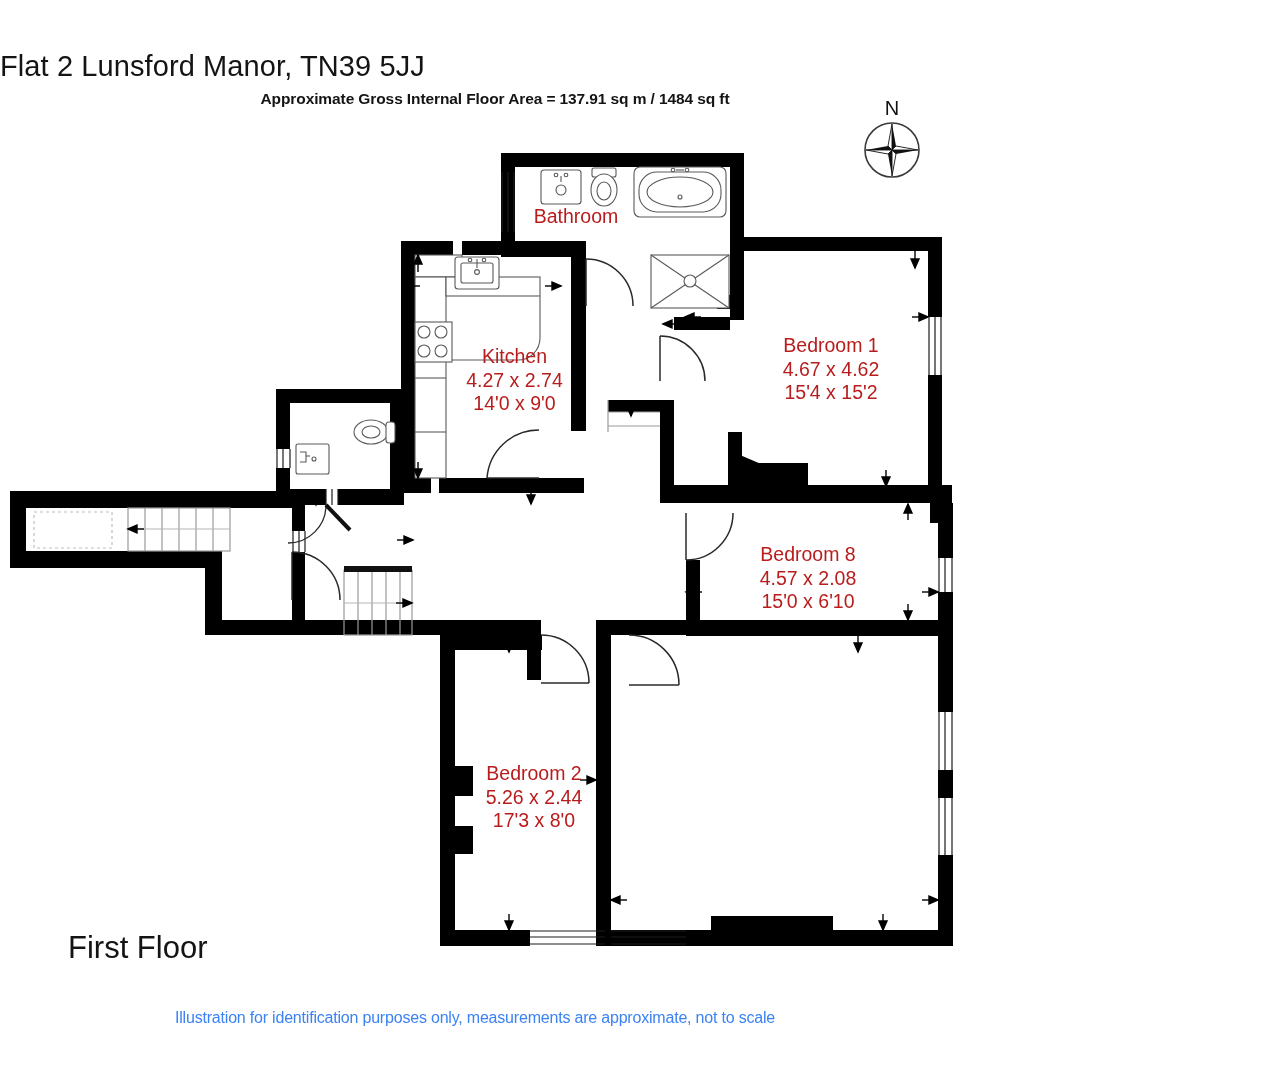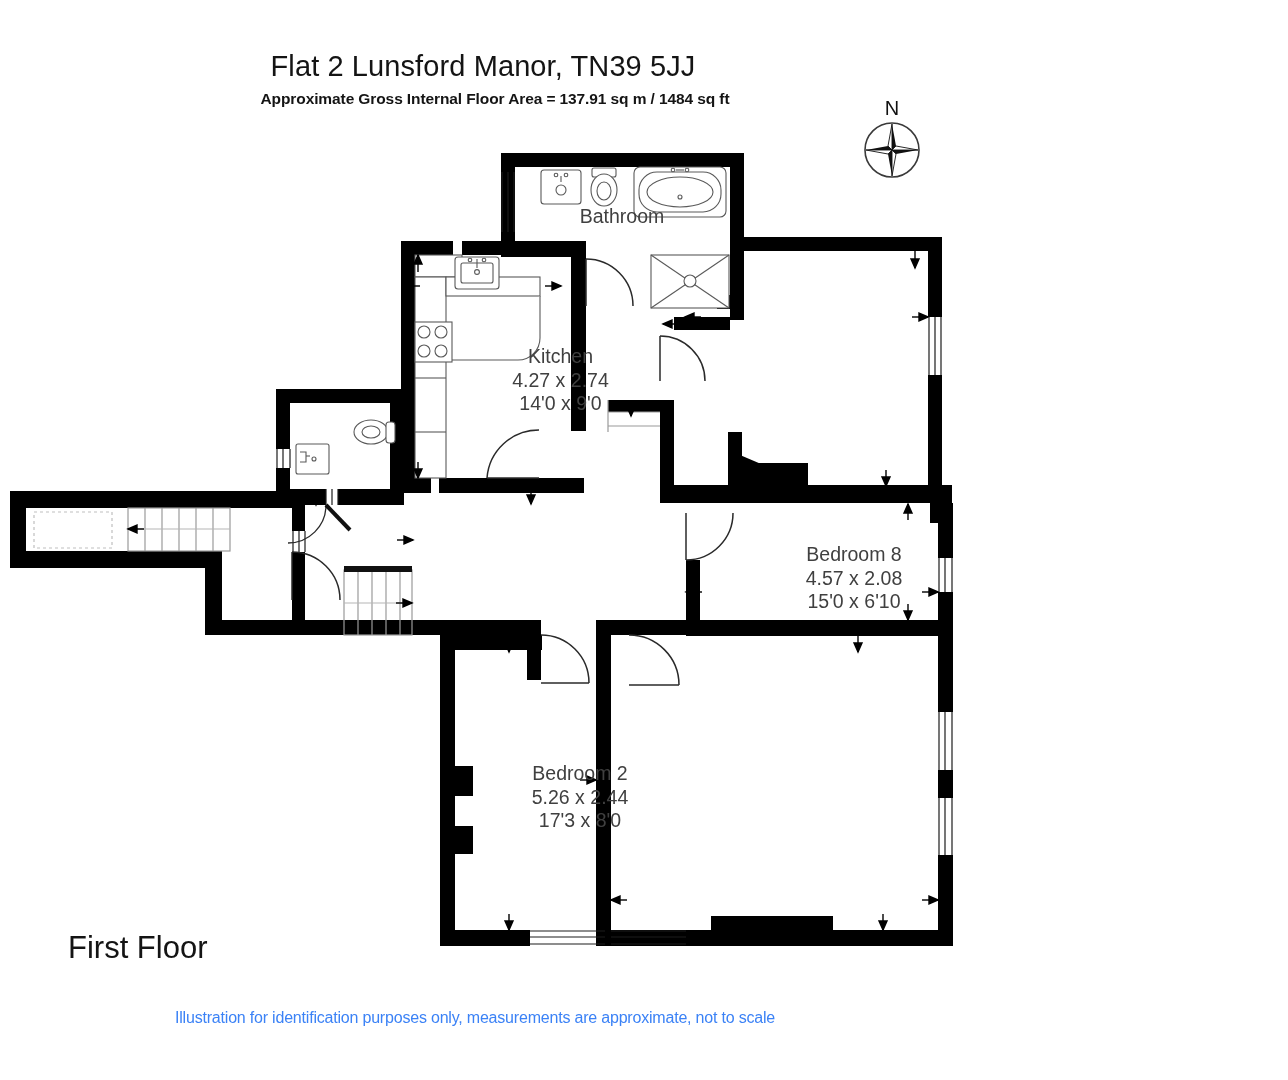--- a/index.html
+++ b/index.html
@@ -8,21 +8,20 @@
     font-family:"Liberation Sans", sans-serif;
     color:#1a1a1a;
     overflow:hidden;
     position:relative;
   }
   #page{position:relative;width:1288px;height:1080px;background:#fff;}
 
   
   .title{
     position:absolute;left:0;top:50px;width:966px;
-    text-align:center;
     font-size:29px;font-weight:400;letter-spacing:0.1px;
     color:#141414;
   }
   .subtitle{
     position:absolute;left:0;top:90px;width:966px;
     text-align:center;
     font-size:15.5px;font-weight:700;letter-spacing:-0.1px;
     color:#141414;
     margin-left:12px;
   }
@@ -43,22 +42,22 @@
     font-size:20px;line-height:20px;color:#111;
   }
   .compass svg{position:absolute;left:0;top:22px;}
 
   
   .plan{position:absolute;left:0;top:0;width:1288px;height:1080px;}
   .plan svg{display:block;}
 
   
   .rlabel{
-    position:absolute;text-align:center;color:#404040;
-    font-size:19.5px;line-height:23.5px;white-space:nowrap;padding-left:46px;
+    position:absolute;text-align:center;color:#b91c1c;
+    font-size:19.5px;line-height:23.5px;white-space:nowrap;
   }
   .rlabel .rname{display:block;font-size:19.5px;}
   .rlabel .rdim{display:block;font-size:19.5px;}
   .rlabel.single{line-height:22px;}
 </style>
 </head>
 <body>
 
 <div id="page">
 
@@ -489,20 +488,25 @@
   <div class="rlabel single" style="left:516px;top:205px;width:120px;">
     <span class="rname">Bathroom</span>
   </div>
 
   <div class="rlabel" style="left:437px;top:345px;width:155px;">
     <span class="rname">Kitchen</span>
     <span class="rdim">4.27 x 2.74</span>
     <span class="rdim">14'0 x 9'0</span>
   </div>
 
+  <div class="rlabel" style="left:752px;top:334px;width:158px;">
+    <span class="rname">Bedroom 1</span>
+    <span class="rdim">4.67 x 4.62</span>
+    <span class="rdim">15'4 x 15'2</span>
+  </div>
 
   <div class="rlabel" style="left:729px;top:543px;width:158px;">
     <span class="rname">Bedroom 8</span>
     <span class="rdim">4.57 x 2.08</span>
     <span class="rdim">15'0 x 6'10</span>
   </div>
 
   <div class="rlabel" style="left:455px;top:762px;width:158px;">
     <span class="rname">Bedroom 2</span>
     <span class="rdim">5.26 x 2.44</span>

